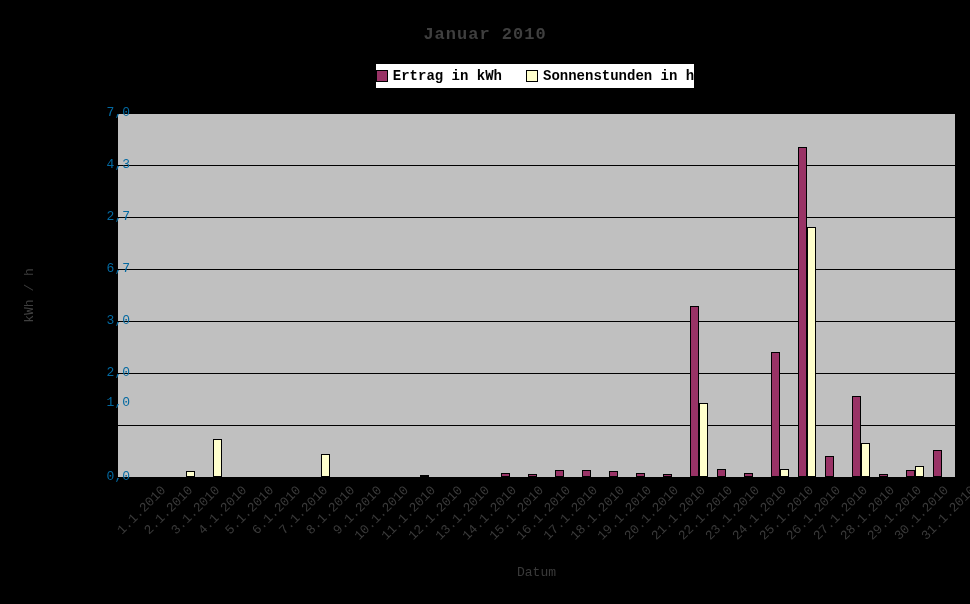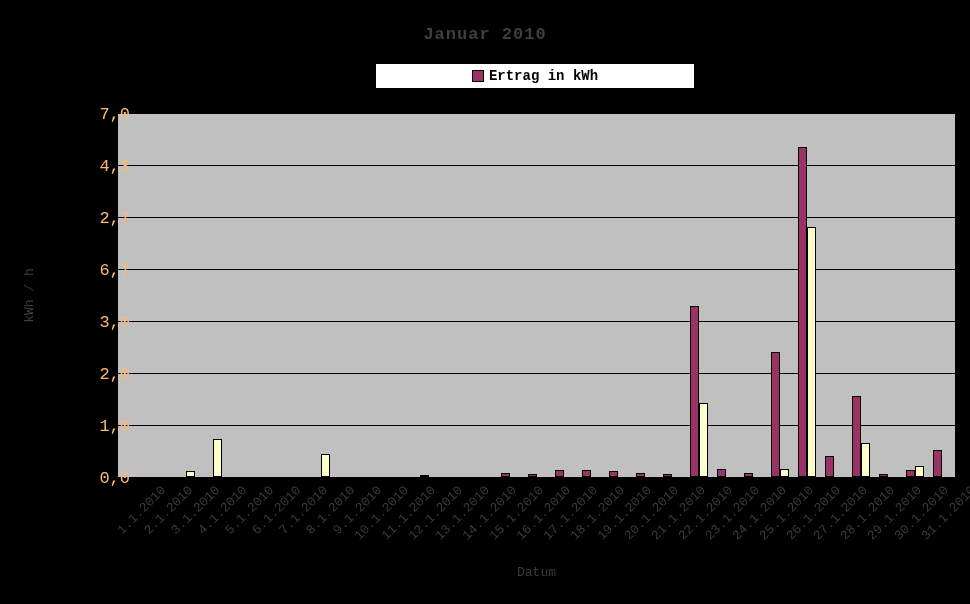--- a/index.html
+++ b/index.html
@@ -9,38 +9,42 @@
          font-size:17px;font-weight:bold;color:#3f3f3f;letter-spacing:1px;}
   .legend{position:absolute;left:375px;top:63px;width:320px;height:26px;
           background:#ffffff;border:1px solid #000;display:flex;align-items:center;
           justify-content:center;gap:24px;box-sizing:border-box;}
   .legend-item{display:flex;align-items:center;gap:5px;font-size:14px;font-weight:bold;color:#000;white-space:nowrap;}
   .swatch{width:10px;height:10px;border:1px solid #000;display:inline-block;box-sizing:content-box;}
   .plot{position:absolute;left:118px;top:113px;width:837px;height:364px;
         background:#c0c0c0;border-bottom:2px solid #000;box-sizing:content-box;}
   .gridline{position:absolute;left:0;width:837px;height:1px;background:#000;}
   .bar{position:absolute;bottom:0;box-sizing:border-box;border:1px solid #000;}
-  .ylabel{position:absolute;right:860px;font-size:17px;color:#fdba74;white-space:nowrap;text-align:right;}
+  .ylabel{position:absolute;right:860px;font-size:13px;color:#0369a1;white-space:nowrap;text-align:right;}
   .xlabel{position:absolute;font-size:13px;color:#3a3a3a;white-space:nowrap;
           transform-origin:100% 0;transform:rotate(-45deg);}
   .ytitle{position:absolute;left:-16px;top:288px;width:90px;text-align:center;
           font-size:13px;color:#3f3f3f;transform:rotate(-90deg);white-space:nowrap;}
   .xtitle{position:absolute;left:118px;top:565px;width:837px;text-align:center;
           font-size:13px;color:#3a3a3a;}
 </style>
 </head>
 <body>
 
 <div id="chart">
   <div class="title">Januar 2010</div>
 
   <div class="legend">
     <div class="legend-item">
       <span class="swatch" id="sw0" style="background: rgb(153, 51, 102);"></span>
       <span>Ertrag in kWh</span>
+    </div>
+    <div class="legend-item">
+      <span class="swatch" id="sw1" style="background: rgb(255, 255, 204);"></span>
+      <span>Sonnenstunden in h</span>
     </div>
   </div>
 
   <div class="ytitle">kWh / h</div>
 
   <div class="plot" id="plot">
       <div class="gridline" style="top: 312px;"></div>
       <div class="gridline" style="top: 260px;"></div>
       <div class="gridline" style="top: 208px;"></div>
       <div class="gridline" style="top: 156px;"></div>
@@ -70,21 +74,21 @@
       <div class="bar" style="left: 202.5px; width: 9px; height: 23px; background: rgb(255, 255, 204);"></div>
       <div class="bar" style="left: 580.5px; width: 9px; height: 74px; background: rgb(255, 255, 204);"></div>
       <div class="bar" style="left: 661.5px; width: 9px; height: 8px; background: rgb(255, 255, 204);"></div>
       <div class="bar" style="left: 688.5px; width: 9px; height: 250px; background: rgb(255, 255, 204);"></div>
       <div class="bar" style="left: 742.5px; width: 9px; height: 34px; background: rgb(255, 255, 204);"></div>
       <div class="bar" style="left: 796.5px; width: 9px; height: 11px; background: rgb(255, 255, 204);"></div>
     </div>
 
   <div class="xtitle">Datum</div>
 <div class="ylabel" style="top: 469px;">0,0</div>
-    <div class="ylabel" style="top: 417px;">1,0</div>
+    <div class="ylabel" style="top: 395px;">1,0</div>
     <div class="ylabel" style="top: 365px;">2,0</div>
     <div class="ylabel" style="top: 313px;">3,0</div>
     <div class="ylabel" style="top: 261px;">6,7</div>
     <div class="ylabel" style="top: 209px;">2,7</div>
     <div class="ylabel" style="top: 157px;">4,3</div>
     <div class="ylabel" style="top: 105px;">7,0</div>
     <div class="xlabel" style="right: 832px; top: 483px;">1.1.2010</div>
     <div class="xlabel" style="right: 805px; top: 483px;">2.1.2010</div>
     <div class="xlabel" style="right: 778px; top: 483px;">3.1.2010</div>
     <div class="xlabel" style="right: 751px; top: 483px;">4.1.2010</div>

